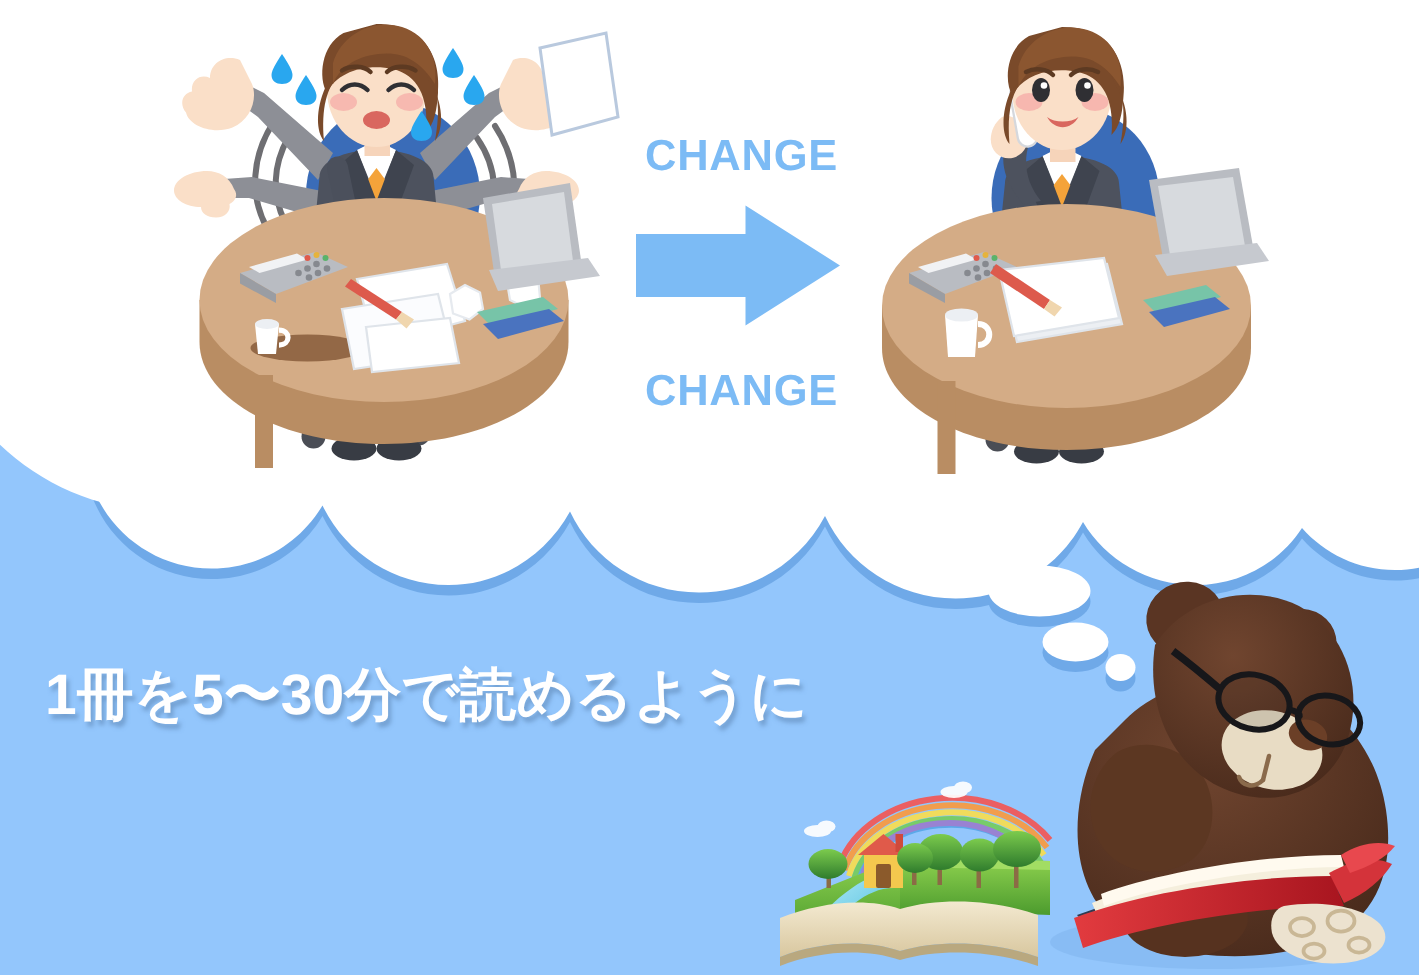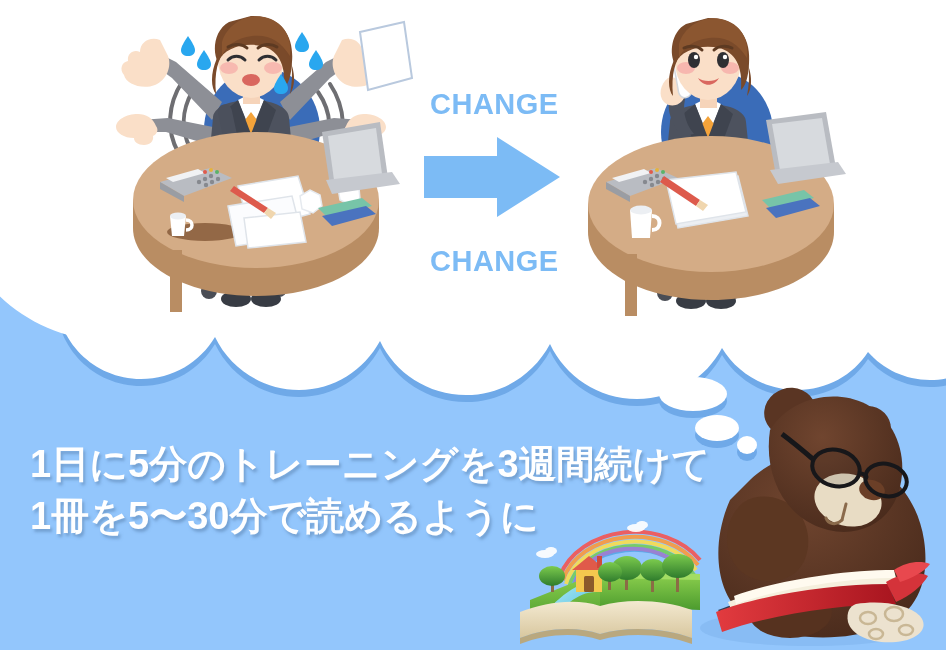--- a/index.html
+++ b/index.html
@@ -402,21 +402,20 @@
           <path d="M770,170 L838,162 L846,174 L778,184 Z" fill="#c6c9cf"></path>
         </g>
       </g>
     </g>
   </svg>
 
   <div class="change-label" id="change-top">CHANGE</div>
   <div class="change-label" id="change-bottom">CHANGE</div>
 
   <div id="headline">
-    <div>1日に5分のトレーニングを3週間続けて</div>
     <div>1冊を5〜30分で読めるように</div>
   </div>
 
   <svg class="layer" id="book-layer" viewBox="0 0 950 650">
     <defs>
       <linearGradient id="grassG" x1="0" y1="0" x2="0" y2="1">
         <stop offset="0%" stop-color="#8fd24f"></stop>
           <stop offset="100%" stop-color="#4c9b2e"></stop>
       </linearGradient>
       <linearGradient id="pageG" x1="0" y1="0" x2="0" y2="1">

